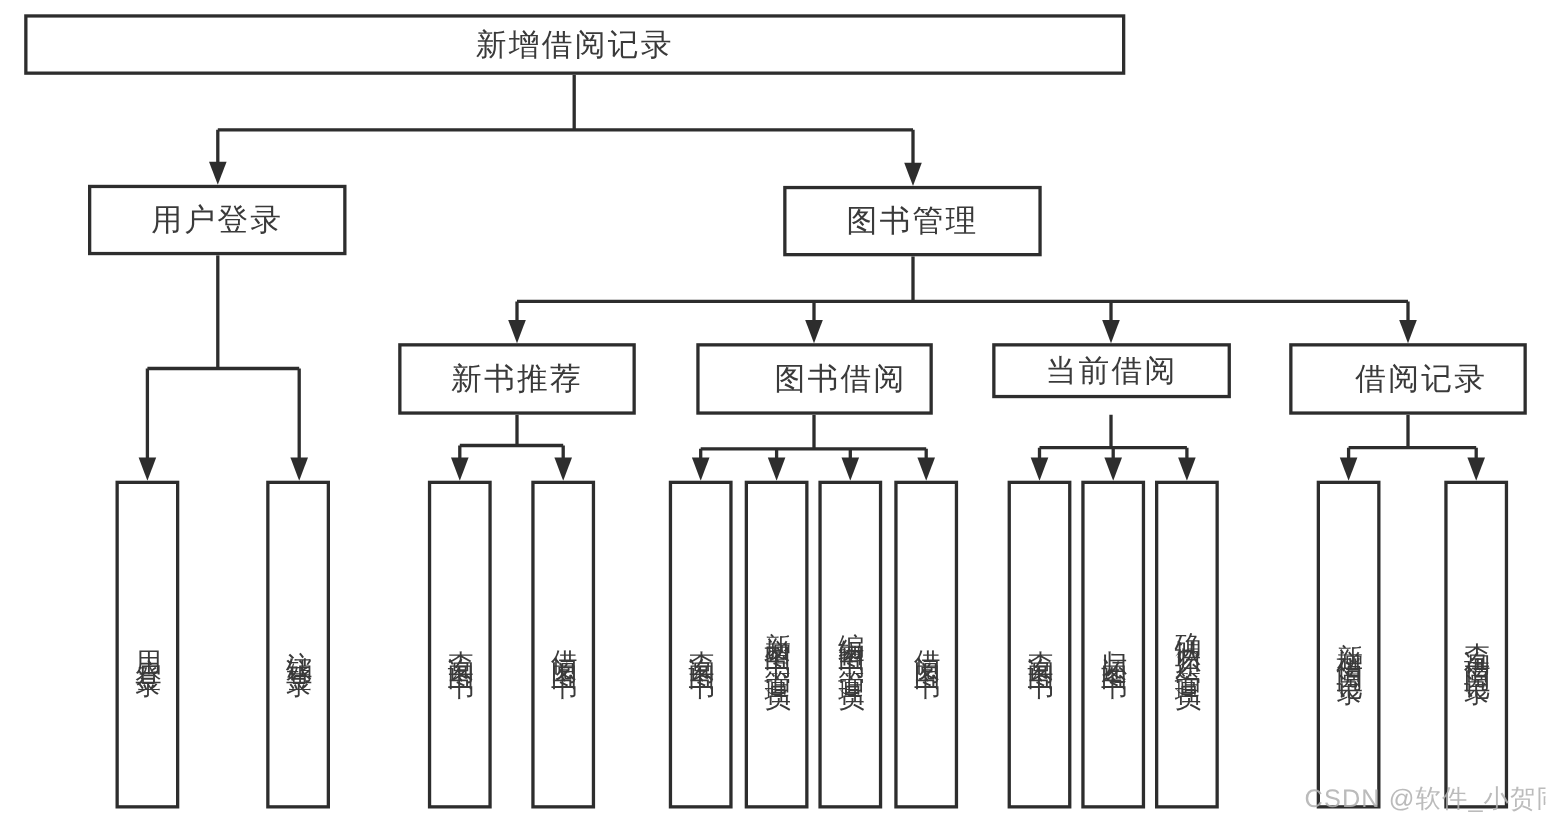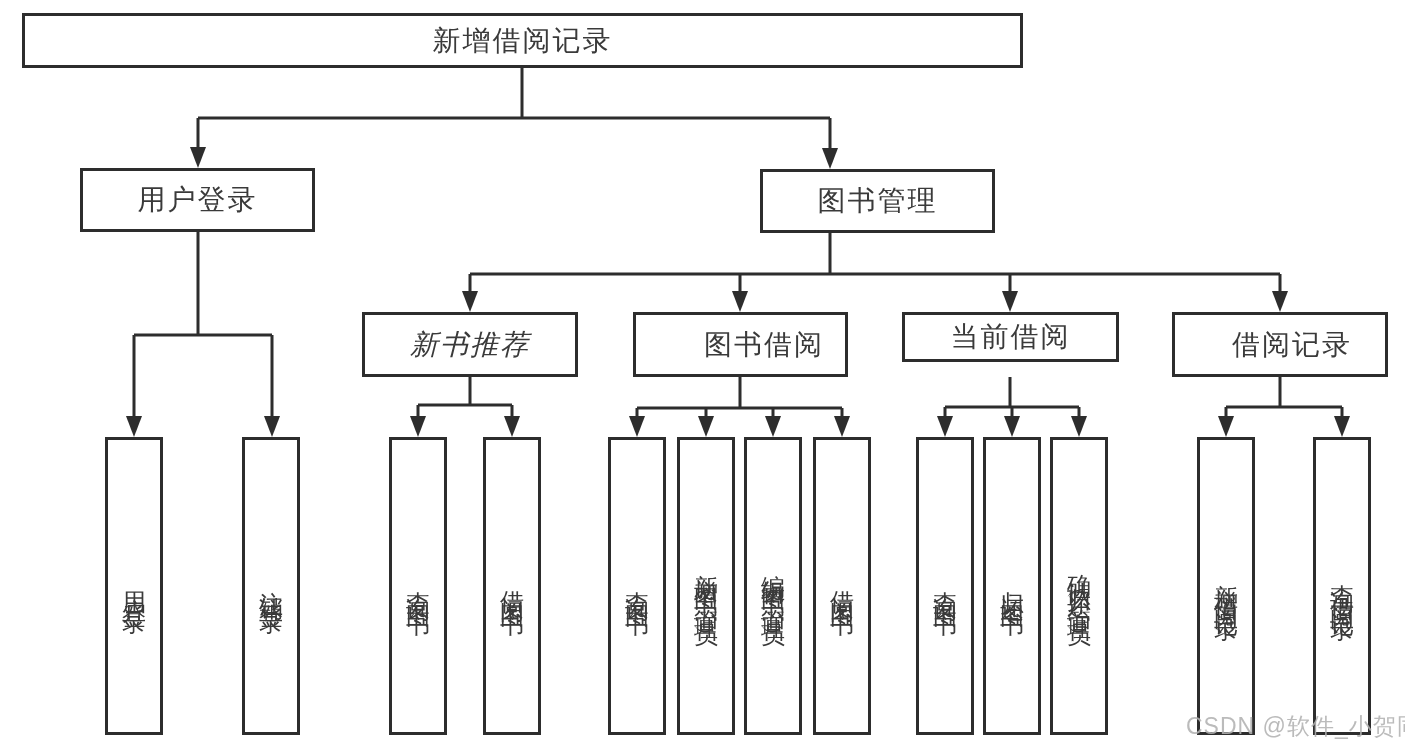--- a/index.html
+++ b/index.html
@@ -16,23 +16,23 @@
     box-sizing:border-box;color:#3a3a3a;
   }
   .hlabel{font-size:28px;letter-spacing:2px;white-space:nowrap;}
   .leaf{
     writing-mode:vertical-rl;
     font-size:24px;letter-spacing:7px;line-height:1;
   }
   
   .n-root   {left:22px;  top:13px;  width:1001px; height:55px;}
   .n-login  {left:80px;  top:168px; width:235px;  height:64px;}
-  .n-mgmt   {left:712px; top:169px; width:235px;  height:64px;margin-left:48px;}
+  .n-mgmt   {left:712px; top:169px; width:235px;  height:64px;}
   
-  .n-newbook{left:362px; top:312px; width:216px;  height:65px;font-style:italic;}
+  .n-newbook{left:362px; top:312px; width:216px;  height:65px;}
   .n-borrow {left:633px; top:312px; width:215px;  height:65px;padding-left:47px;}
   .n-current{left:902px; top:312px; width:217px;  height:50px;}
   .n-records{left:1172px;top:312px; width:216px;  height:65px;padding-left:24px;}
   
   .leaf{top:437px;height:298px;width:58px;}
   .l-11{left:105px;} .l-12{left:242px;}
   .l-21{left:389px;} .l-22{left:483px;}
   .l-31{left:608px;} .l-32{left:677px;} .l-33{left:744px;} .l-34{left:813px;}
   .l-41{left:916px;} .l-42{left:983px;} .l-43{left:1050px;}
   .l-51{left:1197px;} .l-52{left:1313px;}

